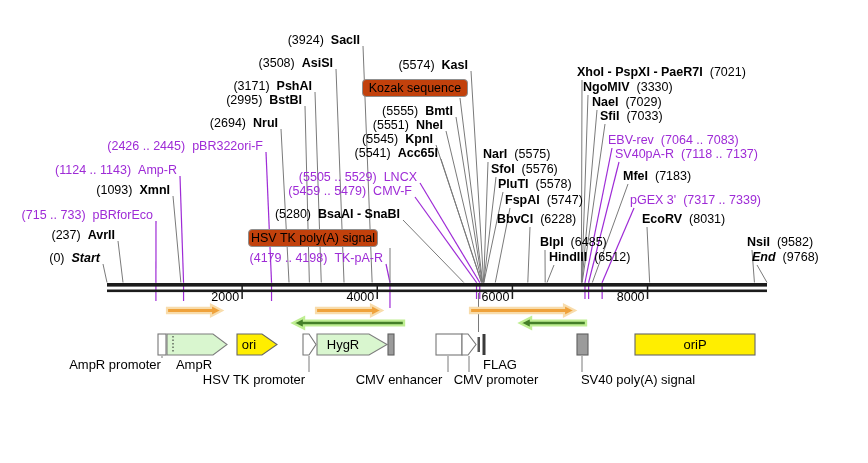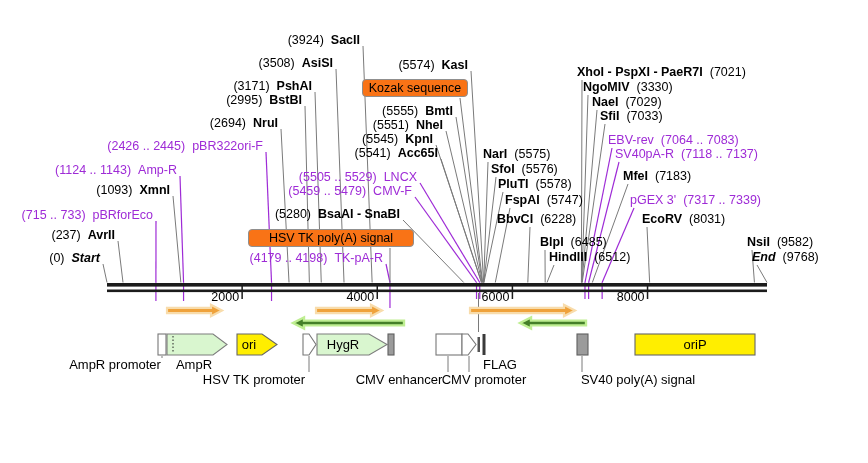--- a/index.html
+++ b/index.html
@@ -6,21 +6,21 @@
   html,body{margin:0;padding:0;background:#fff}
   #stage{position:relative;width:868px;height:463px;background:#ffffff;
          font-family:"Liberation Sans",sans-serif;overflow:hidden}
   #map{position:absolute;left:0;top:0}
   .lbl{position:absolute;white-space:nowrap;font-size:12.5px;line-height:13px;color:#000}
   .lbl.right{text-align:right}
   .lbl b{font-weight:700}
   .lbl.it b{font-style:italic}
   .gap{display:inline-block;width:7px}
   .purple{color:#9e2bd6}
-  .tag{position:absolute;background:#f97316;border:1px solid #8f8f8f;border-radius:4px;
+  .tag{position:absolute;background:#c2410c;border:1px solid #8f8f8f;border-radius:4px;
        font-size:12.5px;color:#000;text-align:center;overflow:hidden}
   .flab{position:absolute;font-size:13px;line-height:14px;color:#000;white-space:nowrap;
         transform:translateX(-50%)}
   .tick{position:absolute;font-size:12.5px;line-height:12px;color:#000;text-align:right}
   #title{position:absolute;left:0;width:100%;text-align:center;top:422px;
          font-size:17px;font-weight:700;letter-spacing:.2px;color:#000}
   #subtitle{position:absolute;left:0;width:100%;text-align:center;top:442px;font-size:12.5px;color:#000}
   #watermark{position:absolute;top:6px;right:10px;display:flex;align-items:center;gap:5px}
   #watermark .createdby{font-size:9px;color:#bdc5cc}
   #watermark .brand{font-size:11.5px;font-weight:700;color:#95a0aa;letter-spacing:.2px}
@@ -114,26 +114,26 @@
       <div class="tick" style="right: 628.865px; top: 291px;">2000</div>
       <div class="tick" style="right: 493.73px; top: 291px;">4000</div>
       <div class="tick" style="right: 358.595px; top: 291px;">6000</div>
       <div class="tick" style="right: 223.459px; top: 291px;">8000</div>
       <div class="flab" style="left: 115px; top: 358px;">AmpR promoter</div>
       <div class="flab" style="left: 194px; top: 358px;">AmpR</div>
       <div class="flab" style="left: 249px; top: 338px;">ori</div>
       <div class="flab" style="left: 254px; top: 373px;">HSV TK promoter</div>
       <div class="flab" style="left: 343px; top: 338px;">HygR</div>
       <div class="flab" style="left: 399px; top: 373px;">CMV enhancer</div>
-      <div class="flab" style="left: 484px; top: 373px;">CMV promoter</div>
+      <div class="flab" style="left: 496px; top: 373px;">CMV promoter</div>
       <div class="flab" style="left: 500px; top: 358px;">FLAG</div>
       <div class="flab" style="left: 638px; top: 373px;">SV40 poly(A) signal</div>
       <div class="flab" style="left: 695px; top: 338px;">oriP</div>
       <div class="tag" style="left: 362px; top: 79px; width: 106px; height: 18px; line-height: 16px;">Kozak sequence</div>
-      <div class="tag" style="left: 248px; top: 229px; width: 166px; height: 18px; line-height: 16px;">HSV TK poly(A) signal</div>
+      <div class="tag" style="left: 248px; top: 229px; width: 130px; height: 18px; line-height: 16px;">HSV TK poly(A) signal</div>
       <div class="lbl right it" style="top: 252px; right: 768px;"><span class="p">(0)</span><span class="gap"></span><b>Start</b></div>
       <div class="lbl right" style="top: 229px; right: 753px;"><span class="p">(237)</span><span class="gap"></span><b>AvrII</b></div>
       <div class="lbl right" style="top: 184px; right: 698px;"><span class="p">(1093)</span><span class="gap"></span><b>XmnI</b></div>
       <div class="lbl right" style="top: 117px; right: 590px;"><span class="p">(2694)</span><span class="gap"></span><b>NruI</b></div>
       <div class="lbl right" style="top: 94px; right: 566px;"><span class="p">(2995)</span><span class="gap"></span><b>BstBI</b></div>
       <div class="lbl right" style="top: 80px; right: 556px;"><span class="p">(3171)</span><span class="gap"></span><b>PshAI</b></div>
       <div class="lbl right" style="top: 57px; right: 535px;"><span class="p">(3508)</span><span class="gap"></span><b>AsiSI</b></div>
       <div class="lbl right" style="top: 34px; right: 508px;"><span class="p">(3924)</span><span class="gap"></span><b>SacII</b></div>
       <div class="lbl right" style="top: 208px; right: 468px;"><span class="p">(5280)</span><span class="gap"></span><b>BsaAI - SnaBI</b></div>
       <div class="lbl right" style="top: 147px; right: 430px;"><span class="p">(5541)</span><span class="gap"></span><b>Acc65I</b></div>

